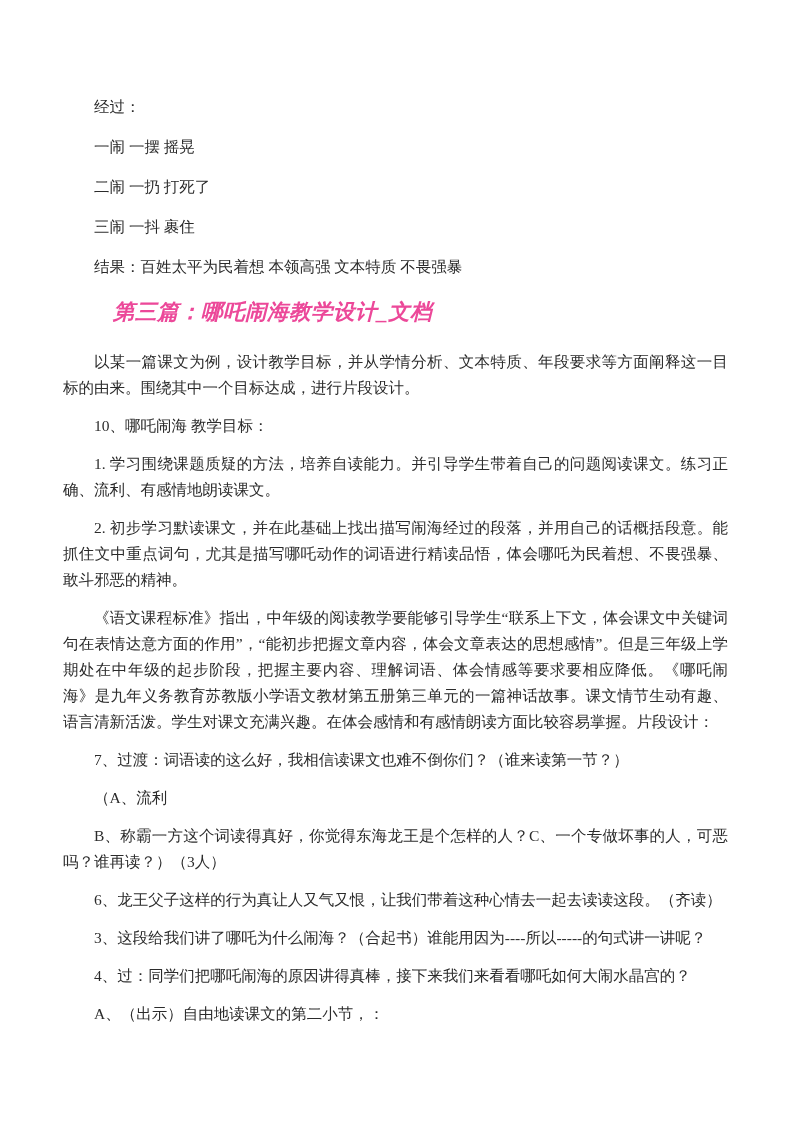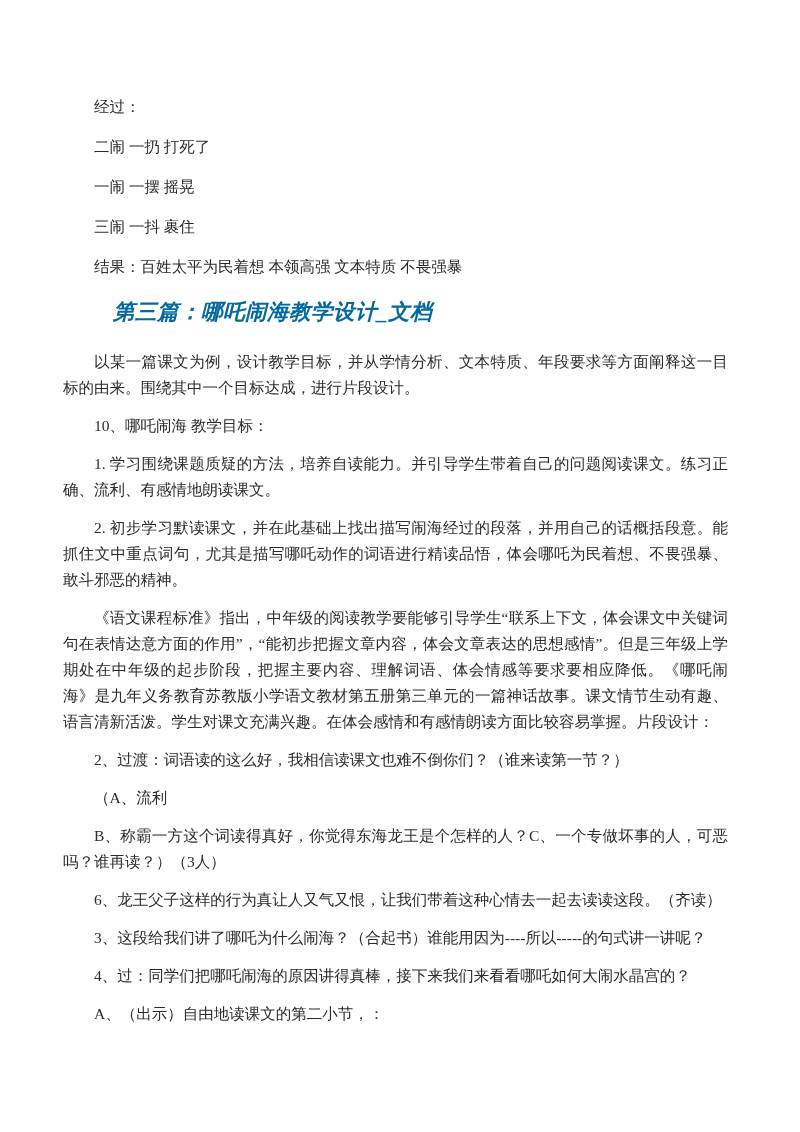--- a/index.html
+++ b/index.html
@@ -25,50 +25,50 @@
     text-indent: 2em;
     text-align: justify;
     font-family: Liberation Serif, serif;
   }
   .section-heading {
     font-size: 21.5px;
     line-height: 34px;
     font-weight: bold;
     font-style: italic;
     margin: 15px 0 20px 50px;
-    color: #0369a1;
+    color: #ec4899;
     letter-spacing: 0.5px;
   }
   .body-paragraph {
     font-size: 15.5px;
     line-height: 26px;
     margin: 0 9px 12px 0;
     text-indent: 2em;
     text-align: justify;
   }
 </style>
 </head>
 <body>
 
 <div class="page">
 
   <p class="intro-line">经过：</p>
+  <p class="intro-line">一闹 一摆 摇晃</p>
   <p class="intro-line">二闹 一扔 打死了</p>
-  <p class="intro-line">一闹 一摆 摇晃</p>
   <p class="intro-line">三闹 一抖 裹住</p>
   <p class="intro-line">结果：百姓太平为民着想 本领高强 文本特质 不畏强暴</p>
 
   <h2 class="section-heading">第三篇：哪吒闹海教学设计_文档</h2>
 
   <p class="body-paragraph">以某一篇课文为例，设计教学目标，并从学情分析、文本特质、年段要求等方面阐释这一目标的由来。围绕其中一个目标达成，进行片段设计。</p>
   <p class="body-paragraph">10、哪吒闹海 教学目标：</p>
   <p class="body-paragraph">1. 学习围绕课题质疑的方法，培养自读能力。并引导学生带着自己的问题阅读课文。练习正确、流利、有感情地朗读课文。</p>
   <p class="body-paragraph">2. 初步学习默读课文，并在此基础上找出描写闹海经过的段落，并用自己的话概括段意。能抓住文中重点词句，尤其是描写哪吒动作的词语进行精读品悟，体会哪吒为民着想、不畏强暴、敢斗邪恶的精神。</p>
   <p class="body-paragraph">《语文课程标准》指出，中年级的阅读教学要能够引导学生“联系上下文，体会课文中关键词句在表情达意方面的作用”，“能初步把握文章内容，体会文章表达的思想感情”。但是三年级上学期处在中年级的起步阶段，把握主要内容、理解词语、体会情感等要求要相应降低。《哪吒闹海》是九年义务教育苏教版小学语文教材第五册第三单元的一篇神话故事。课文情节生动有趣、语言清新活泼。学生对课文充满兴趣。在体会感情和有感情朗读方面比较容易掌握。片段设计：</p>
-  <p class="body-paragraph">2、过渡：词语读的这么好，我相信读课文也难不倒你们？（谁来读第一节？）</p>
+  <p class="body-paragraph">7、过渡：词语读的这么好，我相信读课文也难不倒你们？（谁来读第一节？）</p>
   <p class="body-paragraph">（A、流利</p>
   <p class="body-paragraph">B、称霸一方这个词读得真好，你觉得东海龙王是个怎样的人？C、一个专做坏事的人，可恶吗？谁再读？）（3人）</p>
   <p class="body-paragraph">6、龙王父子这样的行为真让人又气又恨，让我们带着这种心情去一起去读读这段。（齐读）</p>
   <p class="body-paragraph">3、这段给我们讲了哪吒为什么闹海？（合起书）谁能用因为----所以-----的句式讲一讲呢？</p>
   <p class="body-paragraph">4、过：同学们把哪吒闹海的原因讲得真棒，接下来我们来看看哪吒如何大闹水晶宫的？</p>
   <p class="body-paragraph">A、（出示）自由地读课文的第二小节，：</p>
 
 </div>
 
 </body></html>

